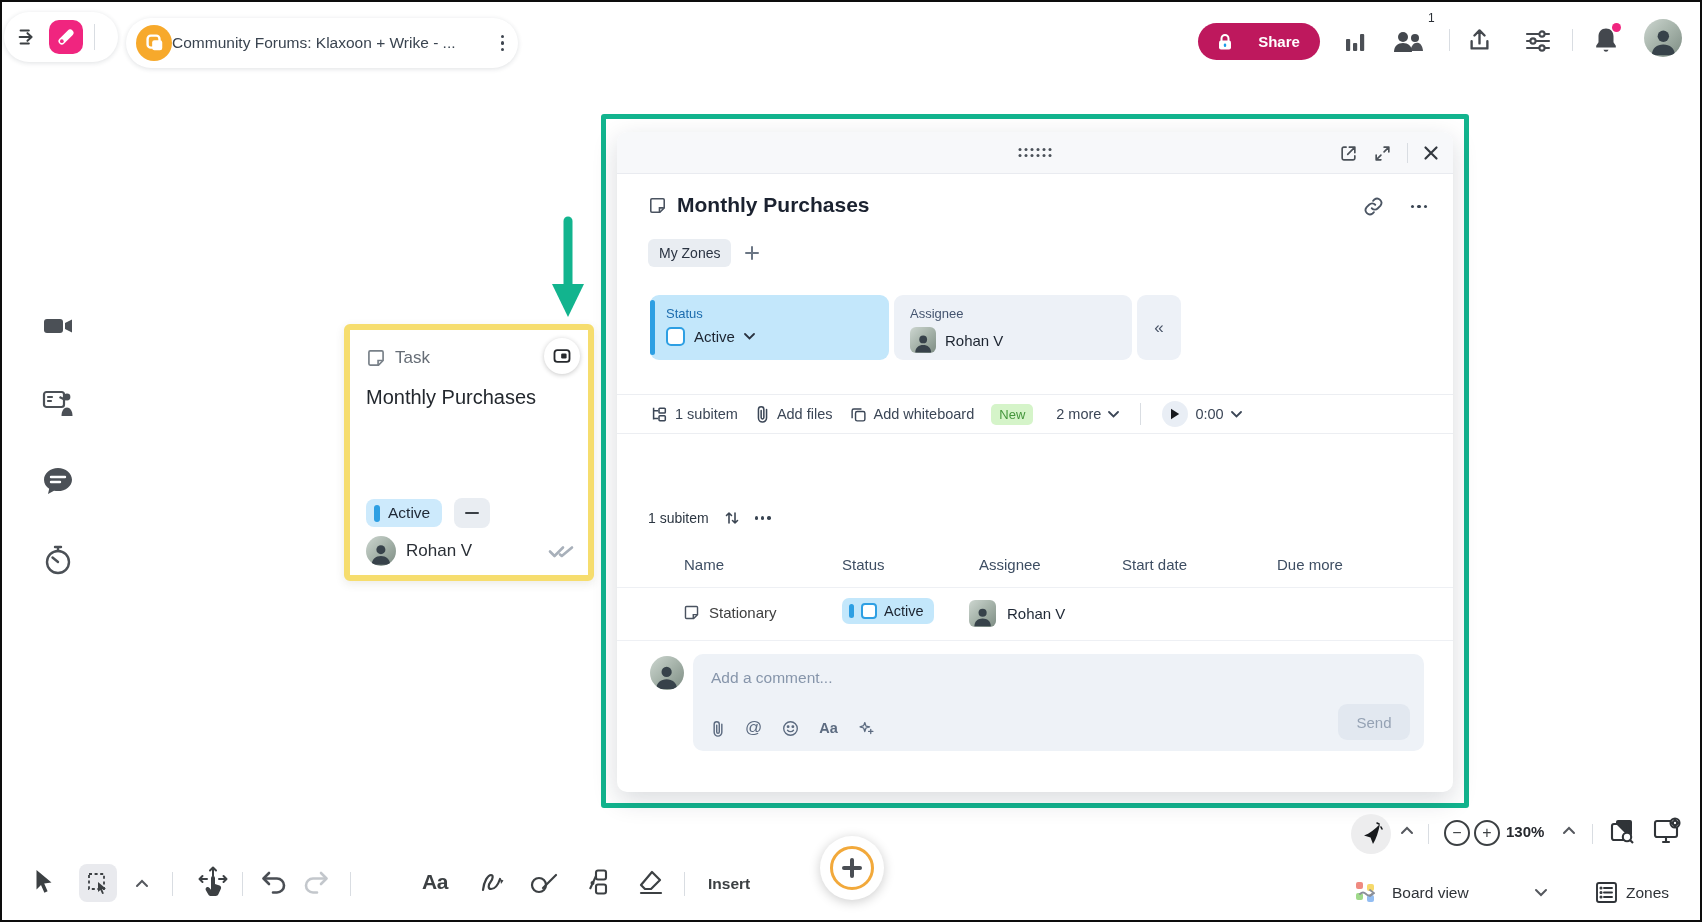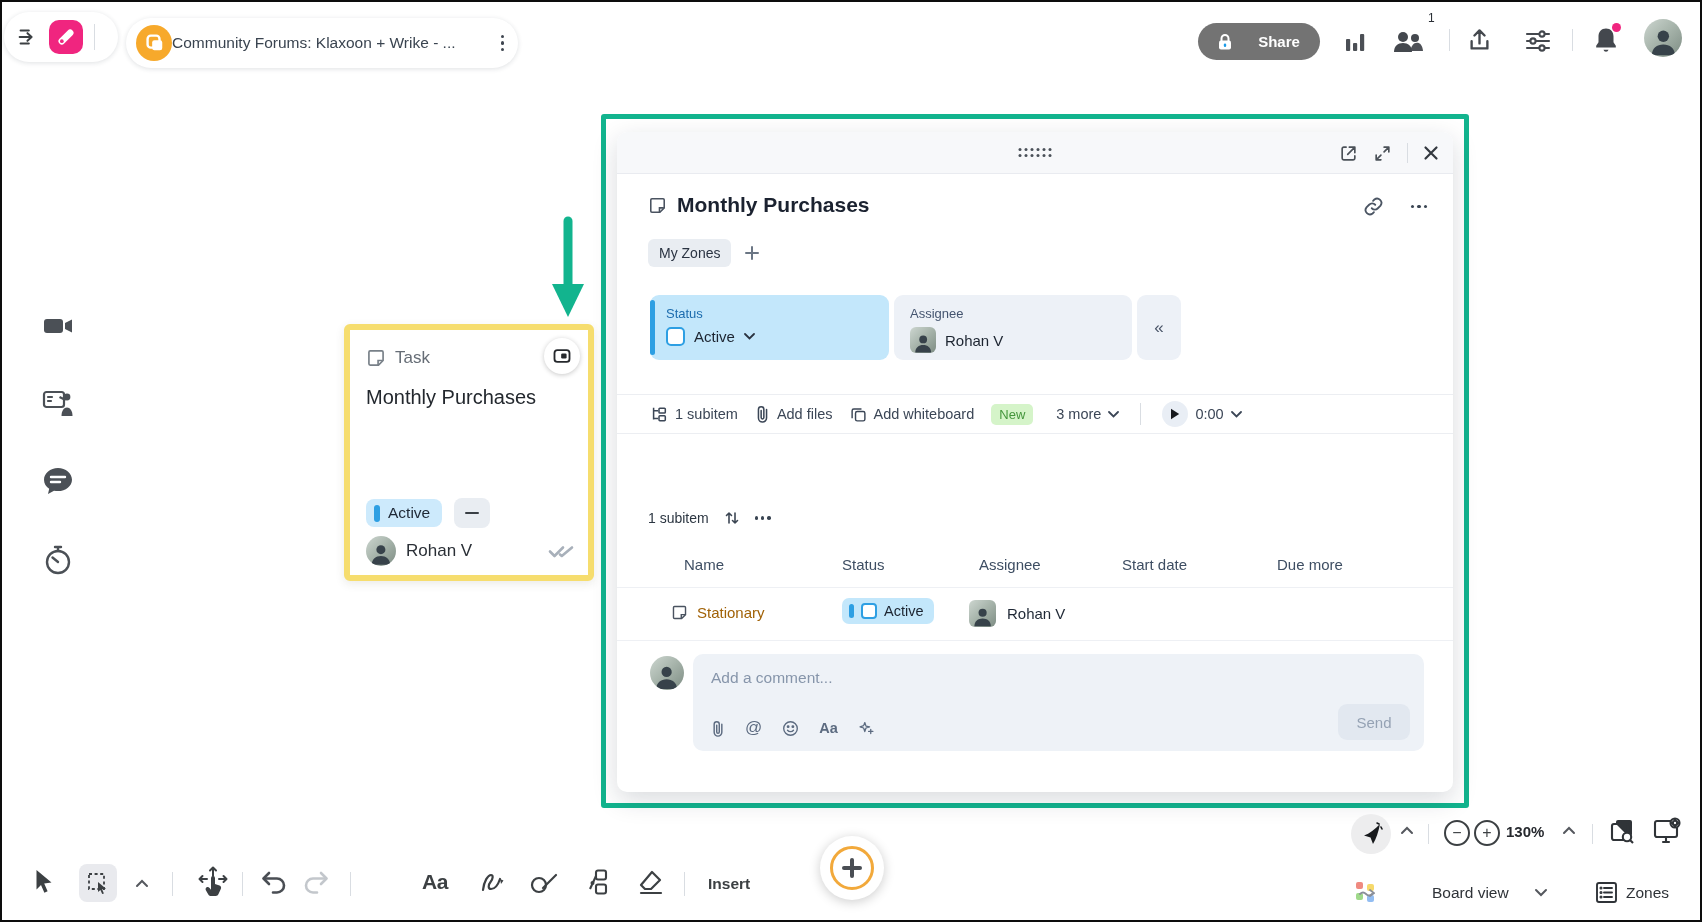--- a/index.html
+++ b/index.html
@@ -18,21 +18,21 @@
   .dots-k { display:flex; flex-direction:column; gap:3px; }
   .dots-k i { width:3.4px; height:3.4px; border-radius:50%; background:#3f4650; display:block; }
 
   
   .board-title { font-size:15.5px; color:#3a4450; white-space:nowrap; }
   .logo-pink { width:34px; height:34px; border-radius:10px; background:#f0257f;
                display:flex; align-items:center; justify-content:center; }
   .logo-orange { width:36px; height:36px; border-radius:50%; background:#f7a92b;
                display:flex; align-items:center; justify-content:center; }
   .share-btn { position:absolute; left:1196px; top:21px; width:122px; height:37px;
-               border-radius:19px; background:#737373; color:#fff; display:flex;
+               border-radius:19px; background:#be185d; color:#fff; display:flex;
                align-items:center; justify-content:center; gap:26px; font-size:15px; font-weight:bold; }
   .badge-num { font-size:12px; color:#2a2f36; }
   .avatar { border-radius:50%; overflow:hidden;
             background:linear-gradient(135deg,#cdd6d0 0%,#a9b6ad 45%,#7e8d84 100%);
             display:flex; align-items:flex-end; justify-content:center; }
   .avatar svg { width:86%; height:86%; }
   .avatar.sq { border-radius:6px; }
 
   
   .sticky { position:absolute; left:342px; top:322px; width:250px; height:257px;
@@ -422,21 +422,21 @@
       </span>
       <span class="agroup">
         <svg class="ic" width="17" height="17" viewBox="0 0 20 20" fill="none" stroke="#3b4656" stroke-width="1.7">
             <rect x="6.5" y="6.5" width="11" height="11" rx="2"></rect>
             <path d="M13.5 3.5h-9a2 2 0 0 0-2 2v9"></path>
           </svg>
         <span>Add whiteboard</span>
       </span>
       <span class="new-badge">New</span>
       <span class="agroup" style="margin-left:6px;">
-        <span>3 more</span>
+        <span>2 more</span>
         <svg class="ic" width="11" height="7" viewBox="0 0 11 7" fill="none" stroke="#3b4656" stroke-width="1.8" stroke-linecap="round">
             <path d="M1 1l4.5 4.5L10 1"></path>
           </svg>
       </span>
       <span class="vdiv" style="height:22px; margin:0 4px;"></span>
       <span class="agroup">
         <span class="play-pill">
           <svg class="ic" width="10" height="12" viewBox="0 0 10 12">
               <path d="M1 .8l8.2 5.2L1 11.2z" fill="#16191d"></path>
             </svg>
@@ -463,21 +463,21 @@
     </div>
 
     <span class="th" style="left:67px;">Name</span>
     <span class="th" style="left:225px;">Status</span>
     <span class="th" style="left:362px;">Assignee</span>
     <span class="th" style="left:505px;">Start date</span>
     <span class="th" style="left:660px;">Due more</span>
     <i class="sep" style="top:455px;"></i>
 
     <div>
-      <span class="flex abs" style="left:54px; top:472px; gap:9px; font-size:15px; color:#a16207;">
+      <span class="flex abs" style="left:66px; top:472px; gap:9px; font-size:15px; color:#404040;">
         <svg class="ic" width="17" height="17" viewBox="0 0 24 24" fill="none" stroke="#4a5360" stroke-width="2">
             <path d="M5 3.5h14a1.5 1.5 0 0 1 1.5 1.5v10l-5.5 5.5H5A1.5 1.5 0 0 1 3.5 19V5A1.5 1.5 0 0 1 5 3.5z"></path>
             <path d="M20 15h-5.5V20.5"></path>
           </svg>
         <span>Stationary</span>
       </span>
       <span class="row-pill abs" style="left:225px; top:466px;">
         <i class="status-bar"></i>
         <span class="cbox sm"></span>
         <span>Active</span>
@@ -652,21 +652,21 @@
   <span class="abs viewicon" style="left:1354px; top:880px;">
     <i style="left:0; top:0; background:#ef8a80;"></i>
     <i style="left:11px; top:2px; background:#f6d96b;"></i>
     <i style="left:0; top:11px; background:#9fd98a;"></i>
     <i style="left:11px; top:13px; background:#92bdf2;"></i>
     <svg class="ic abs" style="left:3px; top:6px;" width="16" height="10" viewBox="0 0 16 10" fill="none" stroke="#8a8f98" stroke-width="1.8" stroke-linecap="round">
         <path d="M1 6c2-2 4-2 6 0s4 2 6 0"></path>
         <path d="M10 2l4 3-4 3" transform="translate(1,0)"></path>
       </svg>
   </span>
-  <span class="abs br-label" style="left:1390px; top:882px;margin-left:40px;">Board view</span>
+  <span class="abs br-label" style="left:1390px; top:882px;">Board view</span>
   <span class="abs" style="left:1532px; top:886px;">
     <svg class="ic" width="14" height="9" viewBox="0 0 14 9" fill="none" stroke="#55585e" stroke-width="2" stroke-linecap="round">
         <path d="M2 2l5 5 5-5"></path>
       </svg>
   </span>
   <span class="abs" style="left:1592px; top:878px;">
     <svg class="ic" width="25" height="25" viewBox="0 0 25 25" fill="none" stroke="#2f3338" stroke-width="1.9" stroke-linecap="round">
         <rect x="3" y="3" width="19" height="19" rx="2"></rect>
         <path d="M10 8h8M10 12.5h8M10 17h8"></path>
         <circle cx="7" cy="8" r=".6" fill="#2f3338"></circle>

